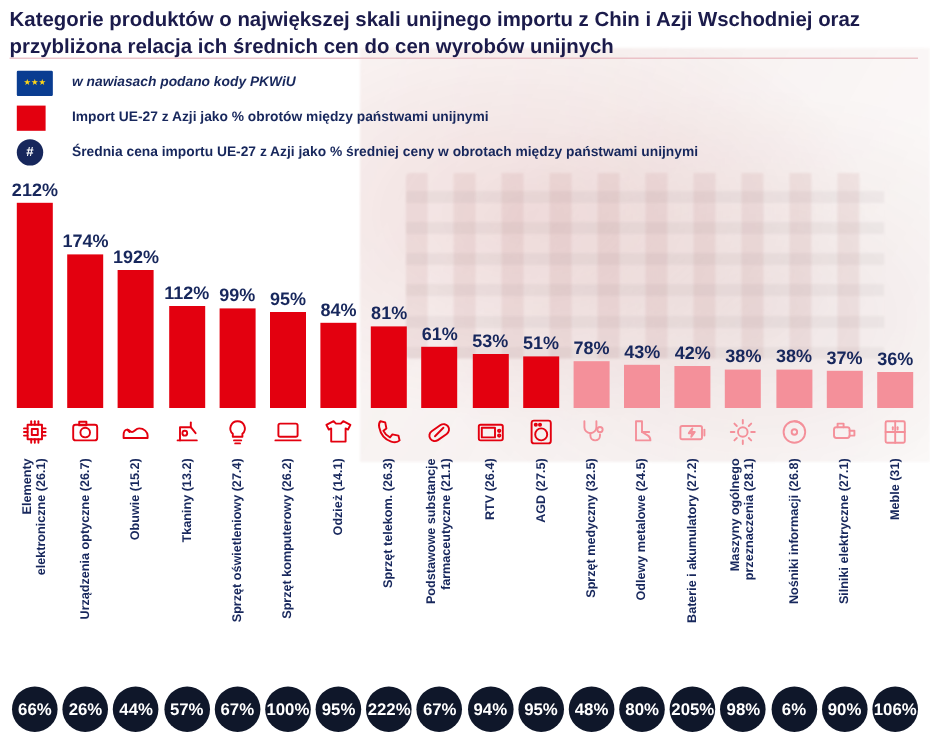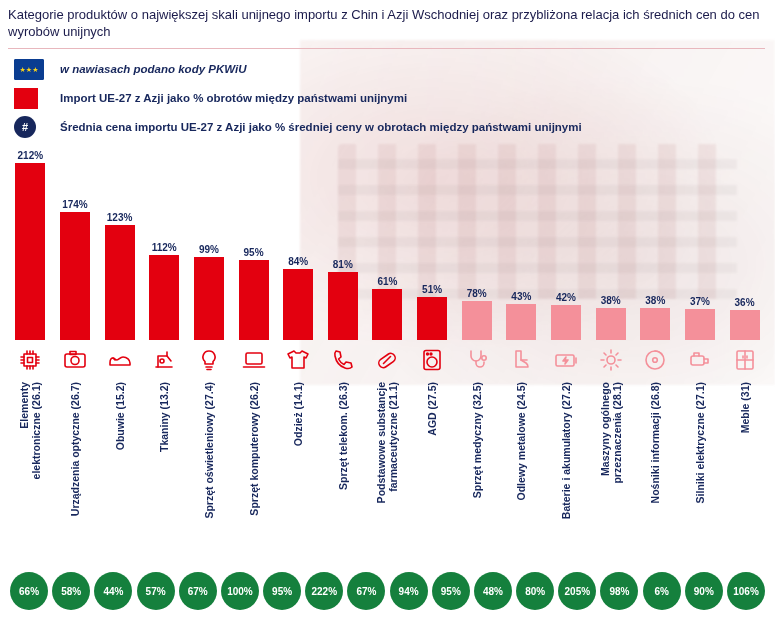--- a/index.html
+++ b/index.html
@@ -46,22 +46,22 @@
     z-index: 2;
     width: 775px;
     height: 625px;
   }
   
   .title {
     position: absolute;
     left: 8px;
     top: 6px;
     width: 755px;
-    font-size: 13px;
-    font-weight: normal;
+    font-size: 17px;
+    font-weight: bold;
     color: #1b1b4b;
     line-height: 1.32;
   }
   .title-rule {
     position: absolute;
     left: 8px;
     top: 48px;
     width: 757px;
     height: 1px;
     background: #e8b7bd;
@@ -153,21 +153,21 @@
   
   .bar-zone {
     height: 190px;
     width: 100%;
     display: flex;
     flex-direction: column;
     justify-content: flex-end;
     align-items: center;
   }
   .bar-value {
-    font-size: 10px;
+    font-size: 15px;
     font-weight: bold;
     color: #17275c;
     margin-bottom: 2px;
     white-space: nowrap;
   }
   .bar {
     width: 30px;
     background: #e3000f;
   }
   .bar.light {
@@ -214,23 +214,23 @@
   }
   .circ-wrap {
     width: 47.4px;
     display: flex;
     justify-content: center;
   }
   .circ {
     width: 38px;
     height: 38px;
     border-radius: 50%;
-    background: #15803d;
+    background: #0f172a;
     color: #ffffff;
-    font-size: 10px;
+    font-size: 14px;
     font-weight: bold;
     display: flex;
     align-items: center;
     justify-content: center;
   }
 </style>
 </head>
 <body>
 
 <div class="bg-photo"></div>
@@ -308,21 +308,21 @@
             </svg>
           </div>
      <div class="cat-zone">
        <div class="cat-label">
               <span>Urządzenia optyczne (26.7)</span>
             </div>
      </div>
         </div>
         <div class="col">
           <div class="bar-zone">
-       <div class="bar-value">123%</div>
+       <div class="bar-value">192%</div>
        <div class="bar" style="height:115px"></div>
      </div>
      <div class="icon-zone">
             <svg width="26" height="26" viewBox="0 0 26 26">
               <path d="M3 16c0-3 1-5 3-5 2 0 2 2 4 2s3-3 6-3c4 0 7 3 7 6v2H3z" stroke="currentColor" fill="none" stroke-width="1.6" stroke-linecap="round" stroke-linejoin="round"></path>
               <path d="M6 11l2 2" stroke="currentColor" fill="none" stroke-width="1.6" stroke-linecap="round" stroke-linejoin="round"></path>
             </svg>
           </div>
      <div class="cat-zone">
        <div class="cat-label">
@@ -424,20 +424,39 @@
      <div class="icon-zone">
             <svg width="26" height="26" viewBox="0 0 26 26">
               <rect x="4" y="9" width="18" height="9" rx="4.5" transform="rotate(-35 13 13.5)" stroke="currentColor" fill="none" stroke-width="1.6" stroke-linecap="round" stroke-linejoin="round"></rect>
               <line x1="9.5" y1="16.5" x2="16.5" y2="9.5" stroke="currentColor" fill="none" stroke-width="1.6" stroke-linecap="round" stroke-linejoin="round"></line>
             </svg>
           </div>
      <div class="cat-zone">
        <div class="cat-label">
               <span>Podstawowe substancje</span>
               <span>farmaceutyczne (21.1)</span>
+            </div>
+     </div>
+        </div>
+        <div class="col">
+          <div class="bar-zone">
+       <div class="bar-value">53%</div>
+       <div class="bar" style="height:45px"></div>
+     </div>
+     <div class="icon-zone">
+            <svg width="26" height="26" viewBox="0 0 26 26">
+              <rect x="3" y="7" width="20" height="13" rx="1.5" stroke="currentColor" fill="none" stroke-width="1.6" stroke-linecap="round" stroke-linejoin="round"></rect>
+              <rect x="5.5" y="9.5" width="11" height="8" stroke="currentColor" fill="none" stroke-width="1.6" stroke-linecap="round" stroke-linejoin="round"></rect>
+              <circle cx="20" cy="12" r="1" stroke="currentColor" fill="none" stroke-width="1.6" stroke-linecap="round" stroke-linejoin="round"></circle>
+              <circle cx="20" cy="16" r="1" stroke="currentColor" fill="none" stroke-width="1.6" stroke-linecap="round" stroke-linejoin="round"></circle>
+            </svg>
+          </div>
+     <div class="cat-zone">
+       <div class="cat-label">
+              <span>RTV (26.4)</span>
             </div>
      </div>
         </div>
         <div class="col">
           <div class="bar-zone">
        <div class="bar-value">51%</div>
        <div class="bar" style="height:43px"></div>
      </div>
      <div class="icon-zone">
             <svg width="26" height="26" viewBox="0 0 26 26">
@@ -581,21 +600,21 @@
      </div>
         </div>
       </div>
   </div>
 
   <div class="circles" id="circles">
       <div class="circ-wrap">
         <div class="circ">66%</div>
       </div>
       <div class="circ-wrap">
-        <div class="circ">58%</div>
+        <div class="circ">26%</div>
       </div>
       <div class="circ-wrap">
         <div class="circ">44%</div>
       </div>
       <div class="circ-wrap">
         <div class="circ">57%</div>
       </div>
       <div class="circ-wrap">
         <div class="circ">67%</div>
       </div>

